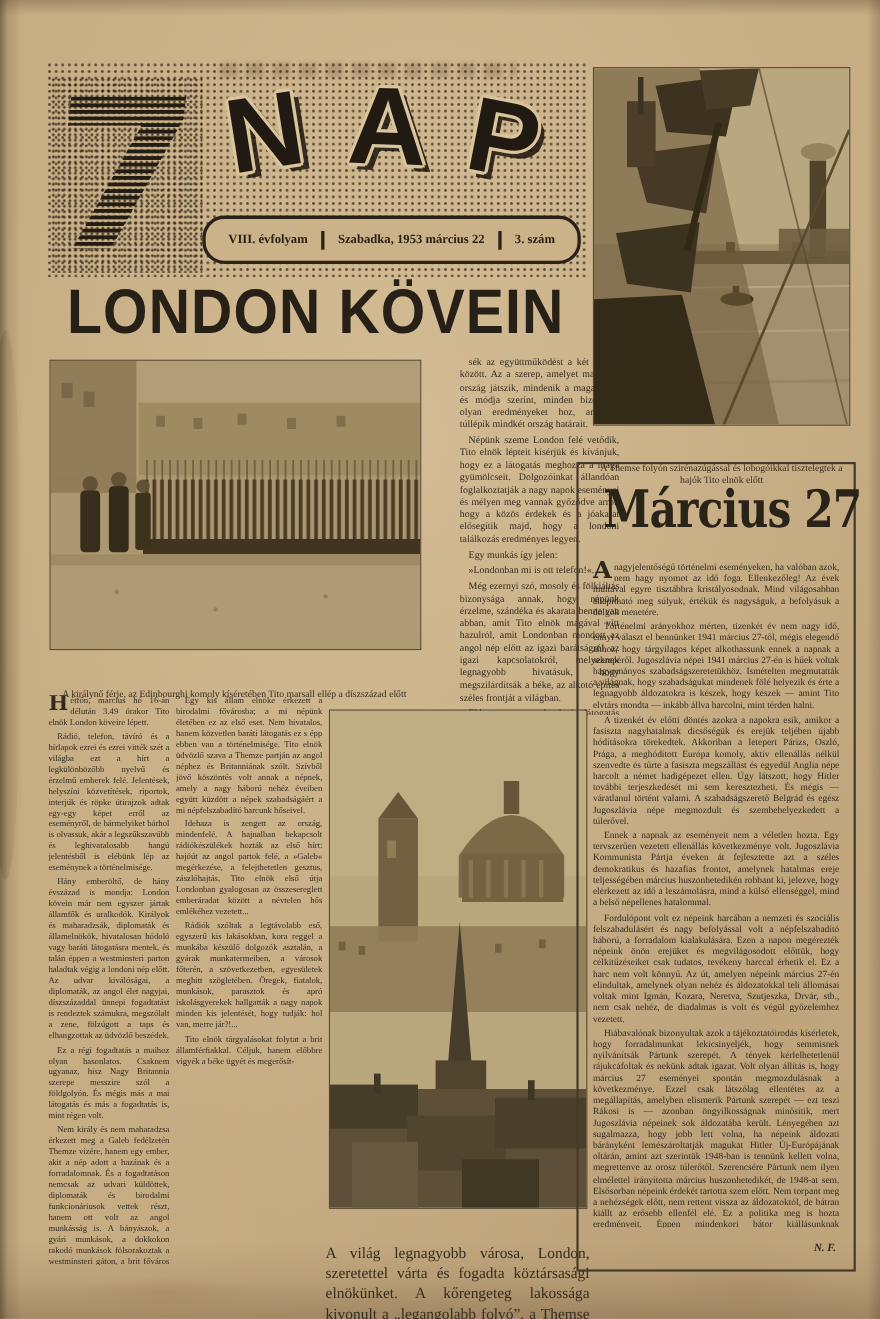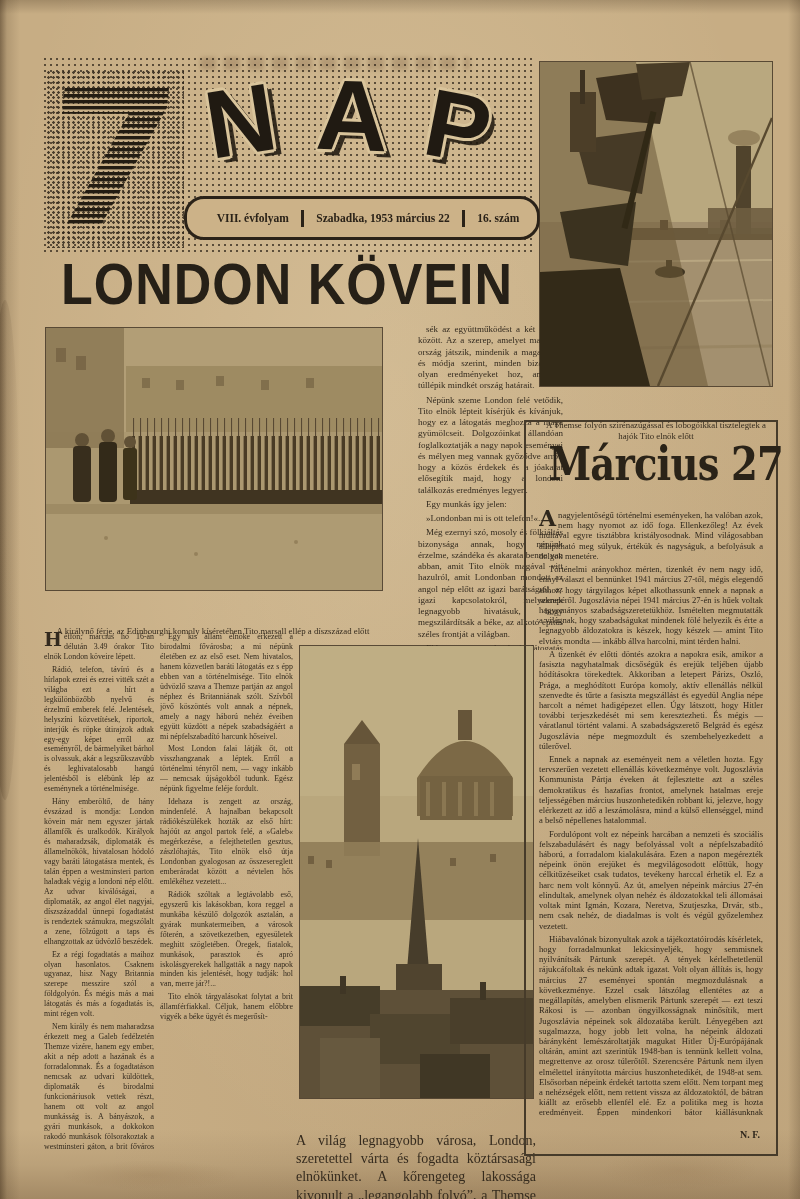--- a/index.html
+++ b/index.html
@@ -29,21 +29,21 @@
     text-shadow:
       -3px 0 0 #d9c49b, 3px 0 0 #d9c49b, 0 -3px 0 #d9c49b, 0 3px 0 #d9c49b,
       -2px -2px 0 #d9c49b, 2px 2px 0 #d9c49b, -2px 2px 0 #d9c49b, 2px -2px 0 #d9c49b,
       7px 6px 0 rgba(26,20,12,0.85);}
   .nap .l-n{left:18px;top:16px;font-size:96px;transform:rotate(-9deg);}
   .nap .l-a{left:128px;top:8px;font-size:100px;transform:rotate(2deg);}
   .nap .l-p{left:238px;top:22px;font-size:96px;transform:rotate(11deg);}
   .issue-pill{position:absolute;left:142px;top:140px;width:338px;height:38px;
     border:3px solid #2a2218;border-radius:20px;background:#ccb288;
     display:flex;align-items:center;justify-content:center;gap:12px;
-    font-weight:bold;font-size:11.5px;color:#2a2218;padding-left:12px;}
+    font-weight:bold;font-size:11.5px;color:#2a2218;}
   .pill-sep{width:3.5px;height:17px;background:#2a2218;}
   .bleed{left:200px;top:57px;width:270px;height:13px;
     background:repeating-linear-gradient(90deg, rgba(92,62,38,0.22) 0 16px, transparent 16px 24px);
     filter:blur(2px);border-radius:4px;}
   
   .headline-london{left:40px;top:251px;width:494px;text-align:center;
     font-family:"Liberation Sans",sans-serif;font-weight:bold;font-size:52px;
     letter-spacing:1px;color:#262017;transform:scaleY(1.1);transform-origin:top;
     white-space:nowrap;}
   .photo{outline:1px solid rgba(60,48,32,0.8);overflow:hidden;}
@@ -64,21 +64,21 @@
   .ship-caption{left:538px;top:390px;width:236px;height:30px;}
   .marcius-box{left:524px;top:420px;width:250px;height:732px;border:2px solid #463b2a;}
   .marcius-head{margin-top:14px;text-align:center;font-family:"DejaVu Serif",serif;
     font-weight:bold;font-size:47px;color:#2a2318;transform:scaleX(0.82);transform-origin:center;
     white-space:nowrap;letter-spacing:-1px;}
   .marcius-body{position:absolute;left:13px;right:13px;top:88px;bottom:38px;overflow:hidden;
     font-size:8.6px;line-height:1.19;text-align:justify;color:#2f271c;}
   .marcius-body p{margin:0 0 3px 0;text-indent:10px;}
   .marcius-body p.lead{text-indent:0;}
   .marcius-body .dropcap{font-size:22px;line-height:17px;}
-  .signature{position:absolute;right:16px;bottom:14px;font-weight:bold;
+  .signature{position:absolute;right:16px;bottom:14px;font-style:italic;font-weight:bold;
     font-size:10px;color:#2f271c;}
   .stain{position:absolute;border-radius:50%;pointer-events:none;}
 </style>
 </head>
 <body>
 
 <div class="page">
 
   <div class="abs bleed"></div>
 
@@ -97,21 +97,21 @@
     <div class="nap">
       <span class="l-n">N</span>
       <span class="l-a">A</span>
       <span class="l-p">P</span>
     </div>
     <div class="issue-pill">
       <span>VIII. évfolyam</span>
       <span class="pill-sep"></span>
       <span>Szabadka, 1953 március 22</span>
       <span class="pill-sep"></span>
-      <span>16. szám</span>
+      <span>3. szám</span>
     </div>
   </div>
 
   <div class="abs headline-london">LONDON KÖVEIN</div>
 
   <div class="abs photo parade-photo">
     <svg width="336" height="262" viewBox="0 0 336 262">
       <rect width="336" height="262" fill="#af9c75"></rect>
       <rect x="0" y="0" width="336" height="104" fill="#b6a37b"></rect>
       <rect x="0" y="0" width="78" height="120" fill="#8d7a57" opacity="0.85"></rect>
@@ -162,21 +162,20 @@
 
   <div class="abs caption parade-caption">A királynő férje, az Edinbourghi komoly kíséretében Tito marsall ellép a díszszázad előtt</div>
 
   <div class="abs col col1">
     <p class="noindent"><span class="dropcap">H</span><span>étfőn, március hó 16-án délután 3.49 órakor Tito elnök London köveire lépett.</span></p>
     <span><p class="para">Rádió, telefon, távíró és a hírlapok ezrei és ezrei vitték szét a világba ezt a hírt a legkülönbözőbb nyelvű és érzelmű emberek felé. Jelentések, helyszíni közvetítések, riportok, interjúk és röpke útirajzok adtak egy-egy képet erről az eseményről, de bármelyiket bárhol is olvassuk, akár a legszűkszavúbb és leghivatalosabb hangú jelentésből is elébünk lép az eseménynek a történelmisége.</p><p class="para">Hány emberöltő, de hány évszázad is mondja: London kövein már nem egyszer jártak államfők és uralkodók. Királyok és maharadzsák, diplomaták és államelnökök, hivatalosan hódoló vagy baráti látogatásra mentek, és talán éppen a westminsteri parton haladtak végig a londoni nép előtt. Az udvar kiválóságai, a diplomaták, az angol élet nagyjai, díszszázaddal ünnepi fogadtatást is rendeztek számukra, megszólalt a zene, fölzúgott a taps és elhangzottak az üdvözlő beszédek.</p><p class="para">Ez a régi fogadtatás a maihoz olyan hasonlatos. Csaknem ugyanaz, hisz Nagy Britannia szerepe messzire szól a földgolyón. És mégis más a mai látogatás és más a fogadtatás is, mint régen volt.</p><p class="para">Nem király és nem maharadzsa érkezett meg a Galeb fedélzetén Themze vizére, hanem egy ember, akit a nép adott a hazának és a forradalomnak. És a fogadtatáson nemcsak az udvari küldöttek, diplomaták és birodalmi funkcionáriusok vettek részt, hanem ott volt az angol munkásság is. A bányászok, a gyári munkások, a dokkokon rakodó munkások fölsorakoztak a westminsteri gáton, a brit főváros egyik legrégibb részében, hogy ők is jelen legyenek ezen a fogadtatáson.</p></span>
   </div>
 
   <div class="abs col col2">
       <p class="para">Egy kis állam elnöke érkezett a birodalmi fővárosba; a mi népünk életében ez az első eset. Nem hivatalos, hanem közvetlen baráti látogatás ez s épp ebben van a történelmisége. Tito elnök üdvözlő szava a Themze partján az angol néphez és Britanniának szólt. Szívből jövő köszöntés volt annak a népnek, amely a nagy háború nehéz éveiben együtt küzdött a népek szabadságáért a mi népfelszabadító harcunk hőseivel.</p>
-      <p class="para">Most London falai látják őt, ott visszhangzanak a léptek. Erről a történelmi tényről nem, — vagy inkább — nemcsak újságokból tudunk. Egész népünk figyelme feléje fordult.</p>
       <p class="para">Idehaza is zengett az ország, mindenfelé. A hajnalban bekapcsolt rádiókészülékek hozták az első hírt: hajóút az angol partok felé, a »Galeb« megérkezése, a felejthetetlen gesztus, zászlóhajtás, Tito elnök első útja Londonban gyalogosan az összesereglett emberáradat között a névtelen hős emlékéhez vezetett...</p>
       <p class="para">Rádiók szóltak a legtávolabb eső, egyszerű kis lakásokban, kora reggel a munkába készülő dolgozók asztalán, a gyárak munkatermeiben, a városok főterén, a szövetkezetben, egyesületek meghitt szögletében. Öregek, fiatalok, munkások, parasztok és apró iskolásgyerekek hallgatták a nagy napok minden kis jelentését, hogy tudják: hol van, merre jár?!...</p>
       <p class="para">Tito elnök tárgyalásokat folytat a brit államférfiakkal. Céljuk, hanem előbbre vigyék a béke ügyét és megerősít-</p>
     </div>
 
   <div class="abs photo london-photo">
     <svg width="233" height="452" viewBox="0 0 233 452">
       <rect width="233" height="452" fill="#b5a37a"></rect>
       <rect width="233" height="150" fill="#bcab81"></rect>
 

